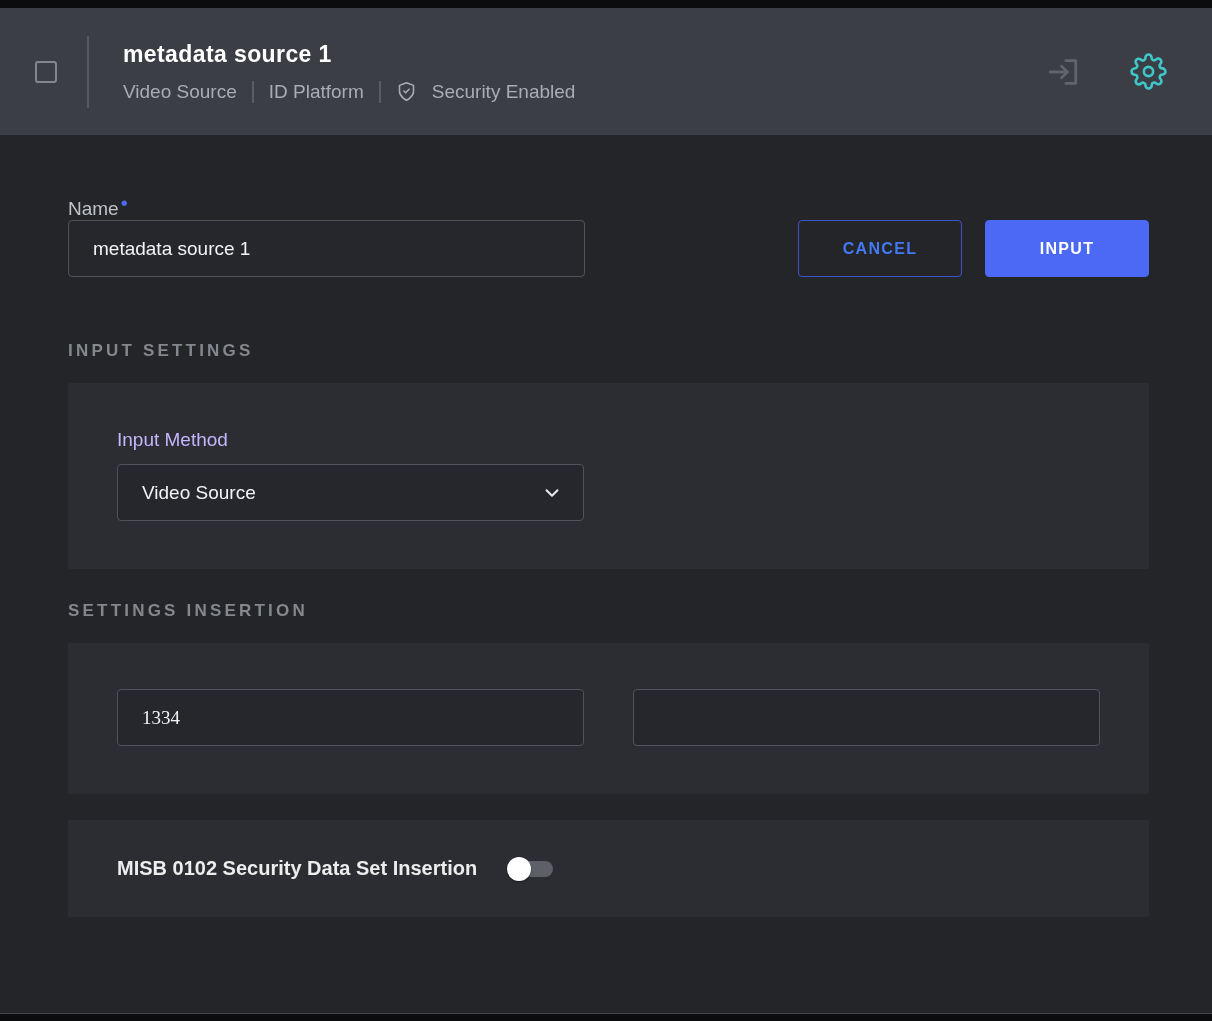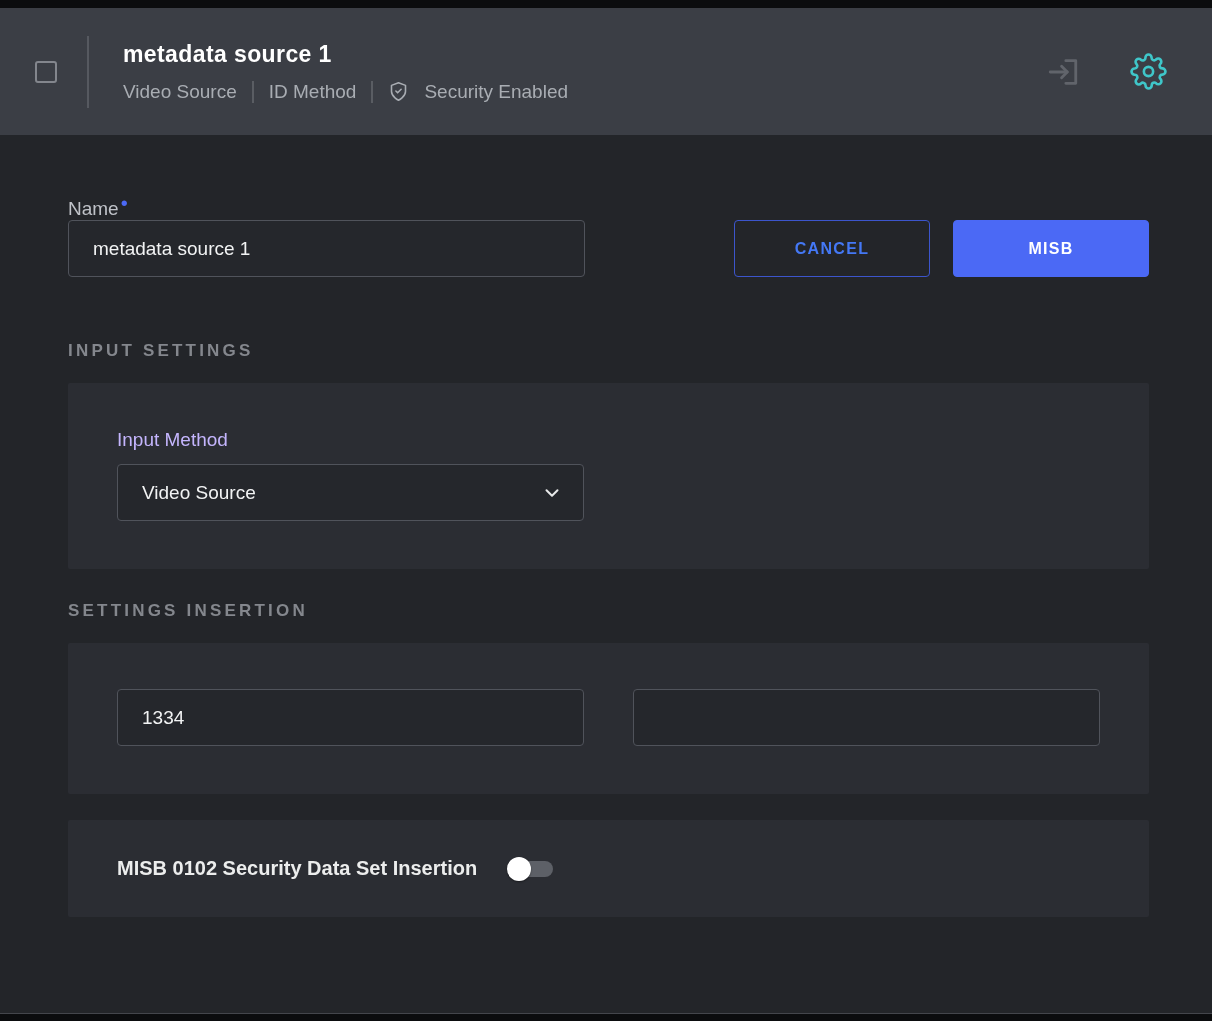--- a/index.html
+++ b/index.html
@@ -92,21 +92,21 @@
     border: 1px solid #50535b;
     border-radius: 4px;
     color: #f2f3f4;
     font-size: 19px;
     padding: 0 24px;
     font-family: "Liberation Sans", sans-serif;
     outline: none;
   }
   .actions { margin-left: auto; display: flex; gap: 23px; }
   .btn {
-    width: 196px; height: 57px;
+    width: 164px; height: 57px;
     border-radius: 4px;
     font-size: 16px;
     font-weight: 700;
     letter-spacing: 1.3px;
     cursor: pointer;
     font-family: "Liberation Sans", sans-serif;
   }
   .btn-cancel {
     background: transparent;
     border: 1px solid #3c55cc;
@@ -147,21 +147,21 @@
     align-items: center;
     padding: 0 20px 0 24px;
     color: #f2f3f4;
     font-size: 19px;
     cursor: pointer;
   }
   .chevron { width: 22px; height: 22px; color: #e8e9ea; margin-left: auto; }
 
   .two-col { display: flex; gap: 49px; }
   .col { width: 467px; display: flex; flex-direction: column; }
-  .col .text-input { width: 100%; }
+  .col .text-input { width: 100%; font-family: Liberation Serif, serif; }
 
   .toggle-panel {
     margin-top: 26px;
     background: #2b2d33;
     border-radius: 2px;
     height: 97px;
     display: flex;
     align-items: center;
     padding: 0 49px;
     font-weight: bold;
@@ -196,21 +196,21 @@
 <div class="card">
 
   <div class="header">
     <div class="checkbox"></div>
     <div class="header-divider"></div>
     <div class="title-block">
       <div class="title">metadata source 1</div>
       <div class="subtitle">
         <span>Video Source</span>
         <span class="sub-divider"></span>
-        <span>ID Method</span>
+        <span>ID Platform</span>
         <span class="sub-divider"></span>
         <svg class="shield" viewBox="0 0 24 24" fill="none" stroke="currentColor" stroke-width="1.8" stroke-linecap="round" stroke-linejoin="round">
           <path d="M12 22s8-4 8-10V5l-8-3-8 3v7c0 6 8 10 8 10z"></path>
           <polyline points="9 11.5 11 13.5 15 9.5"></polyline>
         </svg>
         <span>Security Enabled</span>
       </div>
     </div>
     <div class="header-right">
       <button class="icon-btn">
@@ -231,21 +231,21 @@
 
   <div class="content">
 
     <div class="name-row">
       <div class="name-col">
         <div class="field-label"><span>Name</span><span class="required-dot">•</span></div>
         <input class="text-input" type="text" value="metadata source 1" style="">
       </div>
       <div class="actions">
         <button class="btn btn-cancel">CANCEL</button>
-        <button class="btn btn-apply">MISB</button>
+        <button class="btn btn-apply">INPUT</button>
       </div>
     </div>
 
     <div class="section-heading">INPUT SETTINGS</div>
     <div class="panel">
       <div class="panel-label">Input Method</div>
       <div class="select">
         <span>Video Source</span>
         <svg class="chevron" viewBox="0 0 24 24" fill="none" stroke="currentColor" stroke-width="2.2" stroke-linecap="round" stroke-linejoin="round">
           <polyline points="6 9 12 15 18 9"></polyline>

